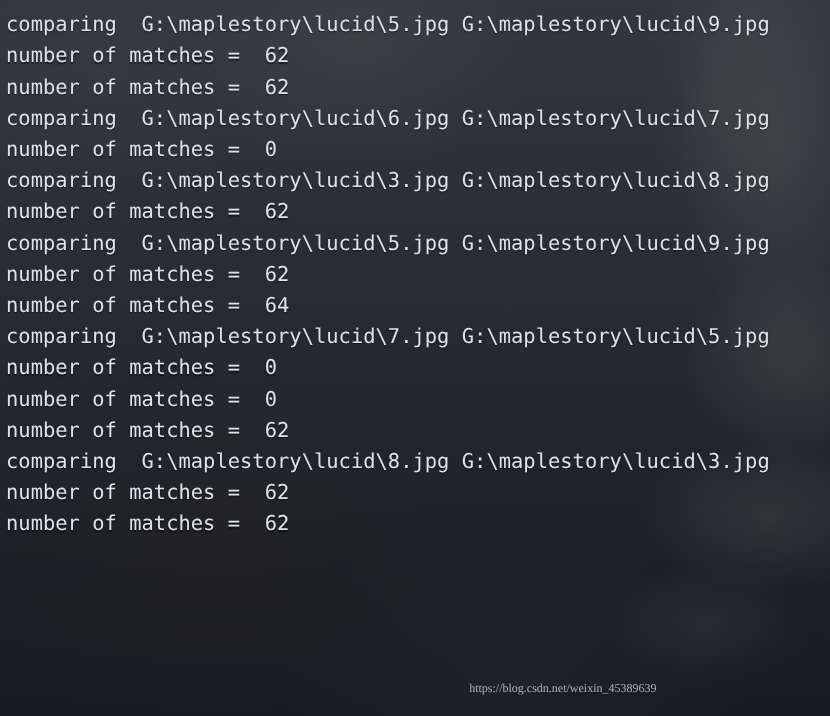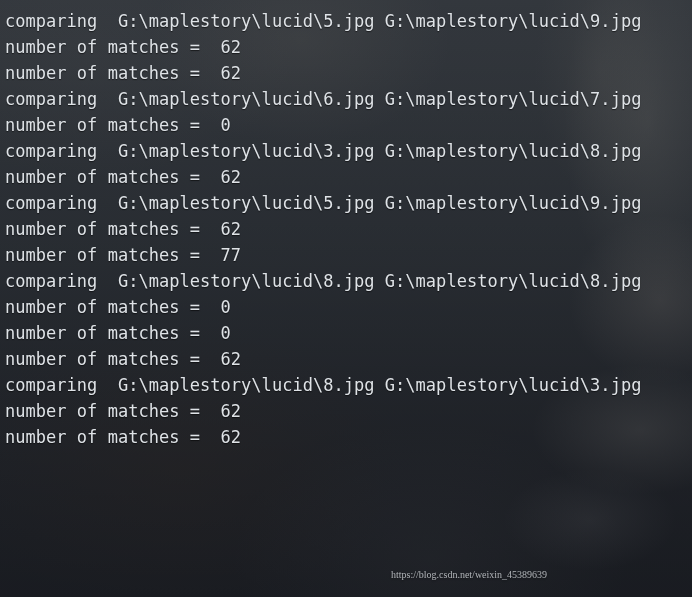--- a/index.html
+++ b/index.html
@@ -75,22 +75,22 @@
   <div id="console">
       <div class="line">comparing  G:\maplestory\lucid\5.jpg G:\maplestory\lucid\9.jpg</div>
       <div class="line">number of matches =  62</div>
       <div class="line">number of matches =  62</div>
       <div class="line">comparing  G:\maplestory\lucid\6.jpg G:\maplestory\lucid\7.jpg</div>
       <div class="line">number of matches =  0</div>
       <div class="line">comparing  G:\maplestory\lucid\3.jpg G:\maplestory\lucid\8.jpg</div>
       <div class="line">number of matches =  62</div>
       <div class="line">comparing  G:\maplestory\lucid\5.jpg G:\maplestory\lucid\9.jpg</div>
       <div class="line">number of matches =  62</div>
-      <div class="line">number of matches =  77</div>
-      <div class="line">comparing  G:\maplestory\lucid\8.jpg G:\maplestory\lucid\8.jpg</div>
+      <div class="line">number of matches =  64</div>
+      <div class="line">comparing  G:\maplestory\lucid\7.jpg G:\maplestory\lucid\5.jpg</div>
       <div class="line">number of matches =  0</div>
       <div class="line">number of matches =  0</div>
       <div class="line">number of matches =  62</div>
       <div class="line">comparing  G:\maplestory\lucid\8.jpg G:\maplestory\lucid\3.jpg</div>
       <div class="line">number of matches =  62</div>
       <div class="line">number of matches =  62</div>
     </div>
 
   <div id="watermark">https://blog.csdn.net/weixin_45389639</div>
 

